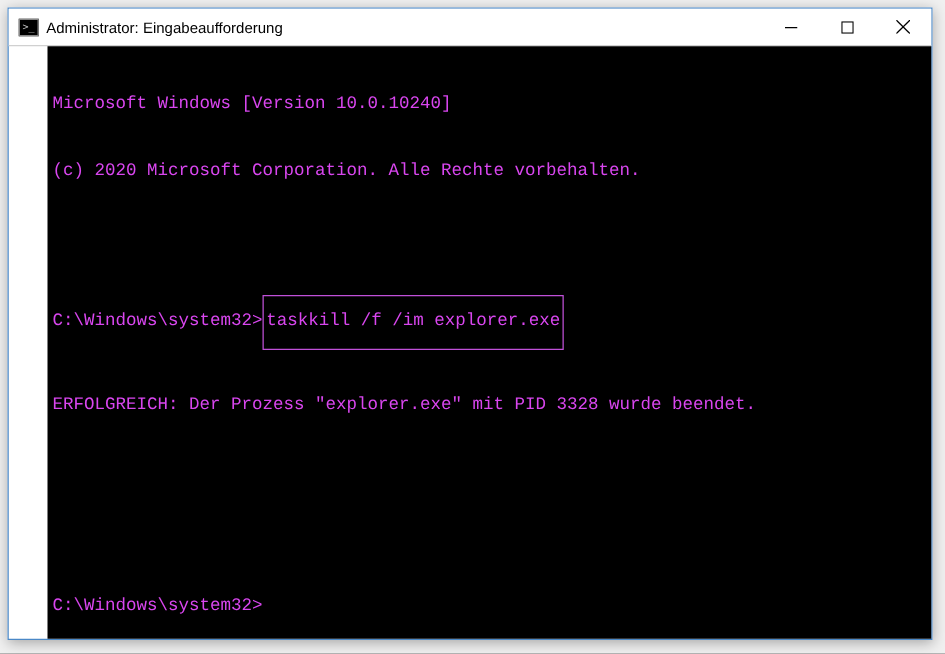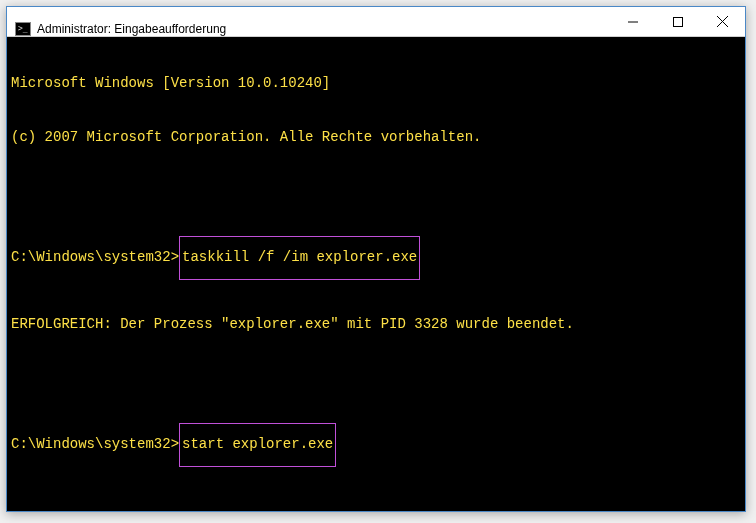--- a/index.html
+++ b/index.html
@@ -21,21 +21,21 @@
       background: #fff;
       border: 1px solid #4a88c7;
       box-shadow: 0 2px 10px rgba(0,0,0,0.3);
       display: flex;
       flex-direction: column;
     }
     .titlebar {
       height: 30px;
       background: #fff;
       display: flex;
-      align-items: flex-end;
+      align-items: center;
       border-bottom: 1px solid #d0d0d0;
     }
     .titlebar-icon {
       width: 16px;
       height: 14px;
       margin: 0 6px 0 8px;
       background: #000;
       border: 1px solid #888;
       position: relative;
       display: flex;
@@ -74,27 +74,28 @@
       width: 10px;
       height: 10px;
     }
     .win-btn.close svg {
       width: 11px;
       height: 11px;
     }
     .terminal {
       flex: 1;
       background: #000;
-      color: #fde047;
+      color: #d946ef;
       font-family: Consolas, "Courier New", monospace;
       font-size: 14px;
       line-height: 1.28;
       padding: 2px 4px;
       overflow: hidden;
       white-space: pre;
+      margin-left: 31px;
     }
     .terminal-line {
       display: block;
       min-height: 1.28em;
     }
     .highlight-box {
       border: 1.5px solid #c050d8;
       padding: 12px 2px;
       display: inline-block;
     }
@@ -120,22 +121,21 @@
       <button class="win-btn close">
         <svg viewBox="0 0 11 11">
             <line x1="0" y1="0" x2="11" y2="11" stroke="#000" stroke-width="1"></line>
             <line x1="11" y1="0" x2="0" y2="11" stroke="#000" stroke-width="1"></line>
           </svg>
       </button>
     </div>
   </div>
   <div class="terminal">
     <span class="terminal-line">Microsoft Windows [Version 10.0.10240]</span>
-    <span class="terminal-line">(c) 2007 Microsoft Corporation. Alle Rechte vorbehalten.</span>
+    <span class="terminal-line">(c) 2020 Microsoft Corporation. Alle Rechte vorbehalten.</span>
     <span class="terminal-line"> </span>
     <span class="terminal-line"><span>C:\Windows\system32&gt;</span><span class="highlight-box">taskkill /f /im explorer.exe</span></span>
     <span class="terminal-line">ERFOLGREICH: Der Prozess "explorer.exe" mit PID 3328 wurde beendet.</span>
     <span class="terminal-line"> </span>
-    <span class="terminal-line"><span>C:\Windows\system32&gt;</span><span class="highlight-box">start explorer.exe</span></span>
     <span class="terminal-line"> </span>
     <span class="terminal-line"><span>C:\Windows\system32&gt;</span></span>
   </div>
 </div>
 
 </body></html>

